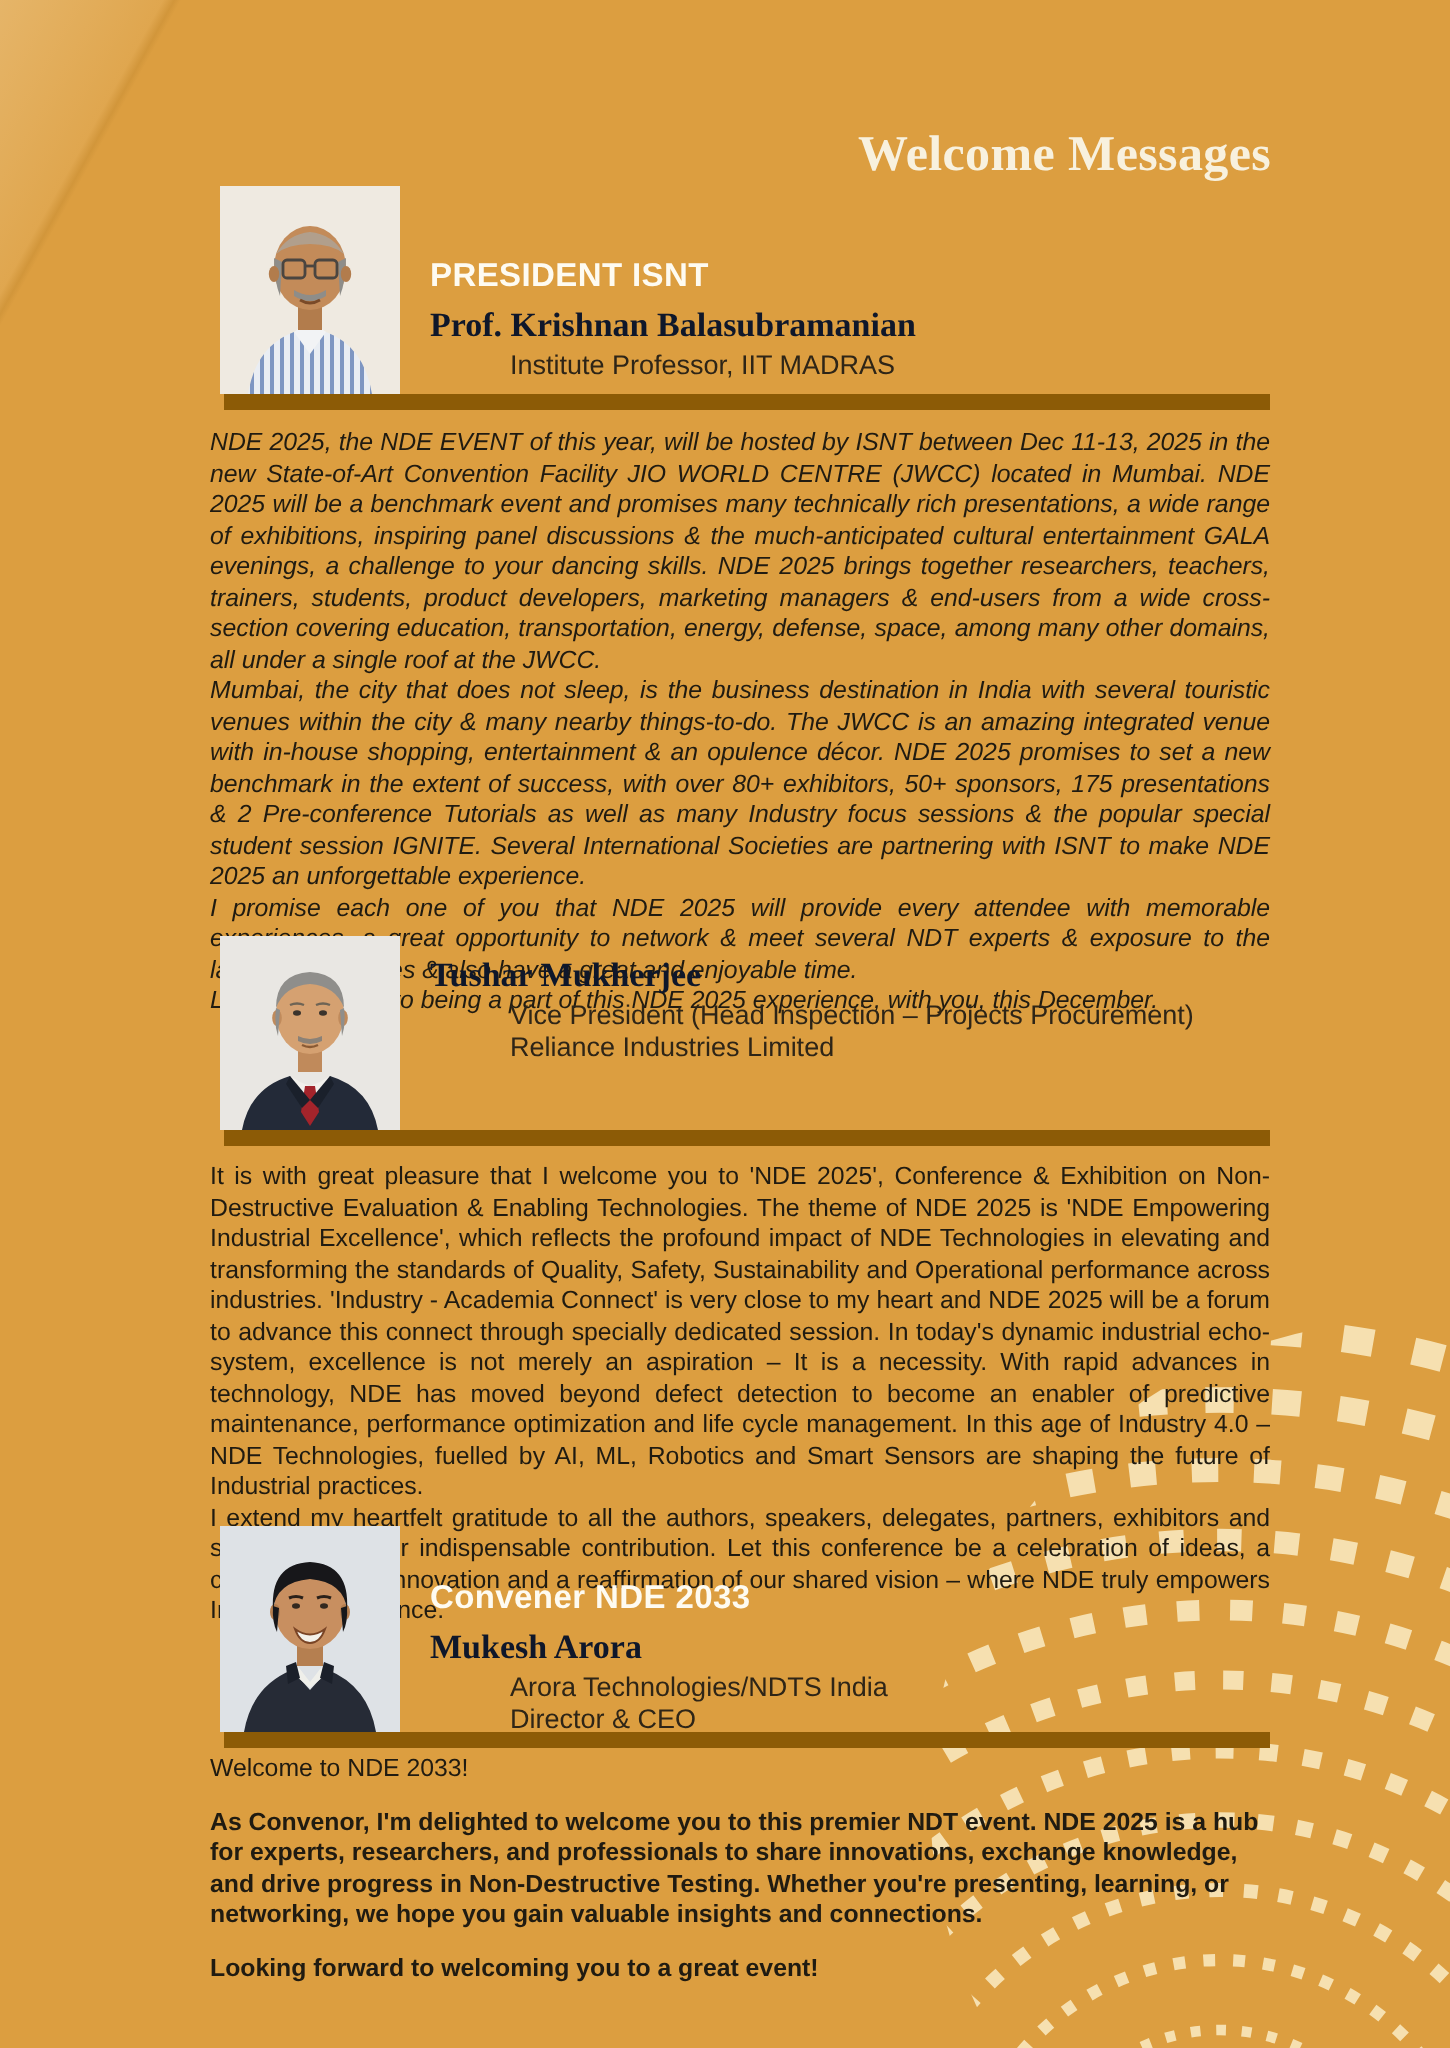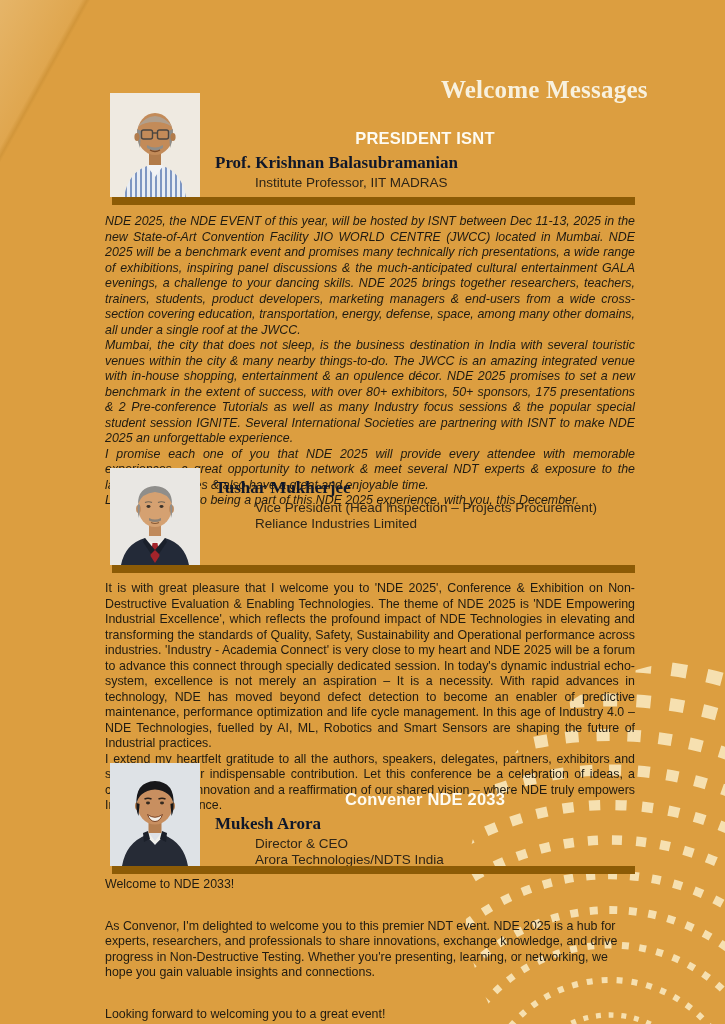--- a/index.html
+++ b/index.html
@@ -6,46 +6,46 @@
   .page{
     position:relative;width:725px;height:1024px;overflow:hidden;
     background:#DC9E40;
     font-family:"Liberation Sans", sans-serif;
   }
   .fold{
     position:absolute;top:0;left:0;width:110px;height:210px;pointer-events:none;
     background:linear-gradient(119deg, rgba(255,240,210,0.28) 0%, rgba(255,240,210,0.10) 36%, rgba(120,80,10,0.10) 38.5%, rgba(0,0,0,0) 40%);
   }
   .title{
-    position:absolute;left:425px;top:60px;margin:16px;
+    position:absolute;left:425px;top:60px;margin:4px;
     font-family:"Liberation Serif", serif;font-weight:bold;font-size:25px;
     color:#F8F1DE;letter-spacing:0.2px;
   }
   
   .profile{position:absolute;left:110px;width:525px;}
   .s1{top:93px;}  .s2{top:468px;}  .s3{top:763px;}
   .photo{position:absolute;left:0;top:0;width:90px;}
   .s1 .photo{height:104px;} .s2 .photo{height:97px;} .s3 .photo{height:103px;}
   .photo svg{display:block;width:100%;height:100%;}
   .info{position:absolute;left:105px;right:0;}
   .s1 .info{top:36px;} .s2 .info{top:11px;} .s3 .info{top:27px;}
-  .role-title{font-size:16.5px;font-weight:bold;color:#FEFBF1;line-height:18px;margin-bottom:7px;letter-spacing:0.2px;text-align:center;}
+  .role-title{font-size:16.5px;font-weight:bold;color:#FEFBF1;line-height:18px;margin-bottom:7px;letter-spacing:0.2px;}
   .name{font-size:17px;font-weight:bold;color:#0f172a;line-height:18px;margin-bottom:3px;font-family:Liberation Serif, serif;}
   .designation{font-size:13.5px;color:#2E2517;line-height:15.5px;margin-left:40px;}
   .rule{position:absolute;left:2px;width:523px;height:8px;background:#8C5B06;}
   .s1 .rule{top:104px;} .s2 .rule{top:97px;} .s3 .rule{top:103px;}
   
   .message{
     position:absolute;left:105px;width:530px;
     font-size:12.4px;line-height:15.5px;color:#201B11;text-align:justify;
   }
   .message p{margin:0;}
   .m1{top:214px;font-style:italic;} .m2{top:581px;} .m3{top:877px;}
   .m3{text-align:left;}
-  .m3 p + p{margin-top:26px;}
+  .m3 p + p{margin-top:11px;font-weight:bold;}
   
   .globe{position:absolute;right:0;bottom:0;width:300px;height:400px;pointer-events:none;}
 </style>
 </head>
 <body>
 
 <div class="page">
 
   <div class="fold"></div>
 
@@ -171,22 +171,22 @@
         <ellipse cx="38" cy="40" rx="2" ry="1.4" fill="#33291F"></ellipse>
         <ellipse cx="52" cy="40" rx="2" ry="1.4" fill="#33291F"></ellipse>
         <path d="M34.5 36 Q38 34.5 41.5 36" stroke="#2A211A" stroke-width="1.5" fill="none"></path>
         <path d="M48.5 36 Q52 34.5 55.5 36" stroke="#2A211A" stroke-width="1.5" fill="none"></path>
         <path d="M37.5 51.5 Q45 57 52.5 51.5 Q50 58.5 45 58.5 Q40 58.5 37.5 51.5 Z" fill="#F4F1EA" stroke="#7A4526" stroke-width="1"></path>
       </svg>
     </div>
     <div class="info">
       <div class="role-title">Convener NDE 2033</div>
       <div class="name">Mukesh Arora</div>
+      <div class="designation">Arora Technologies/NDTS India</div>
       <div class="designation">Director &amp; CEO</div>
-      <div class="designation">Arora Technologies/NDTS India</div>
     </div>
     <div class="rule"></div>
   </section>
 
   <div class="message m3">
     <p>Welcome to NDE 2033!</p>
     <p>As Convenor, I'm delighted to welcome you to this premier NDT event. NDE 2025 is a hub for experts, researchers, and professionals to share innovations, exchange knowledge, and drive progress in Non-Destructive Testing. Whether you're presenting, learning, or networking, we hope you gain valuable insights and connections.</p>
     <p>Looking forward to welcoming you to a great event!</p>
   </div>
 

